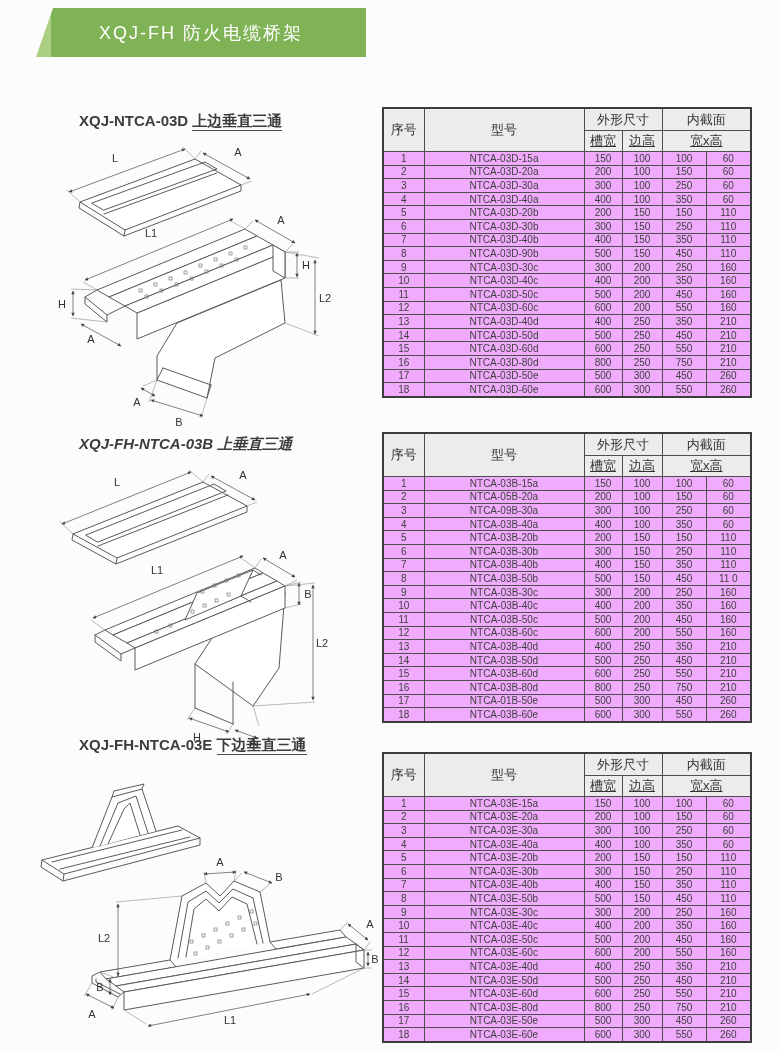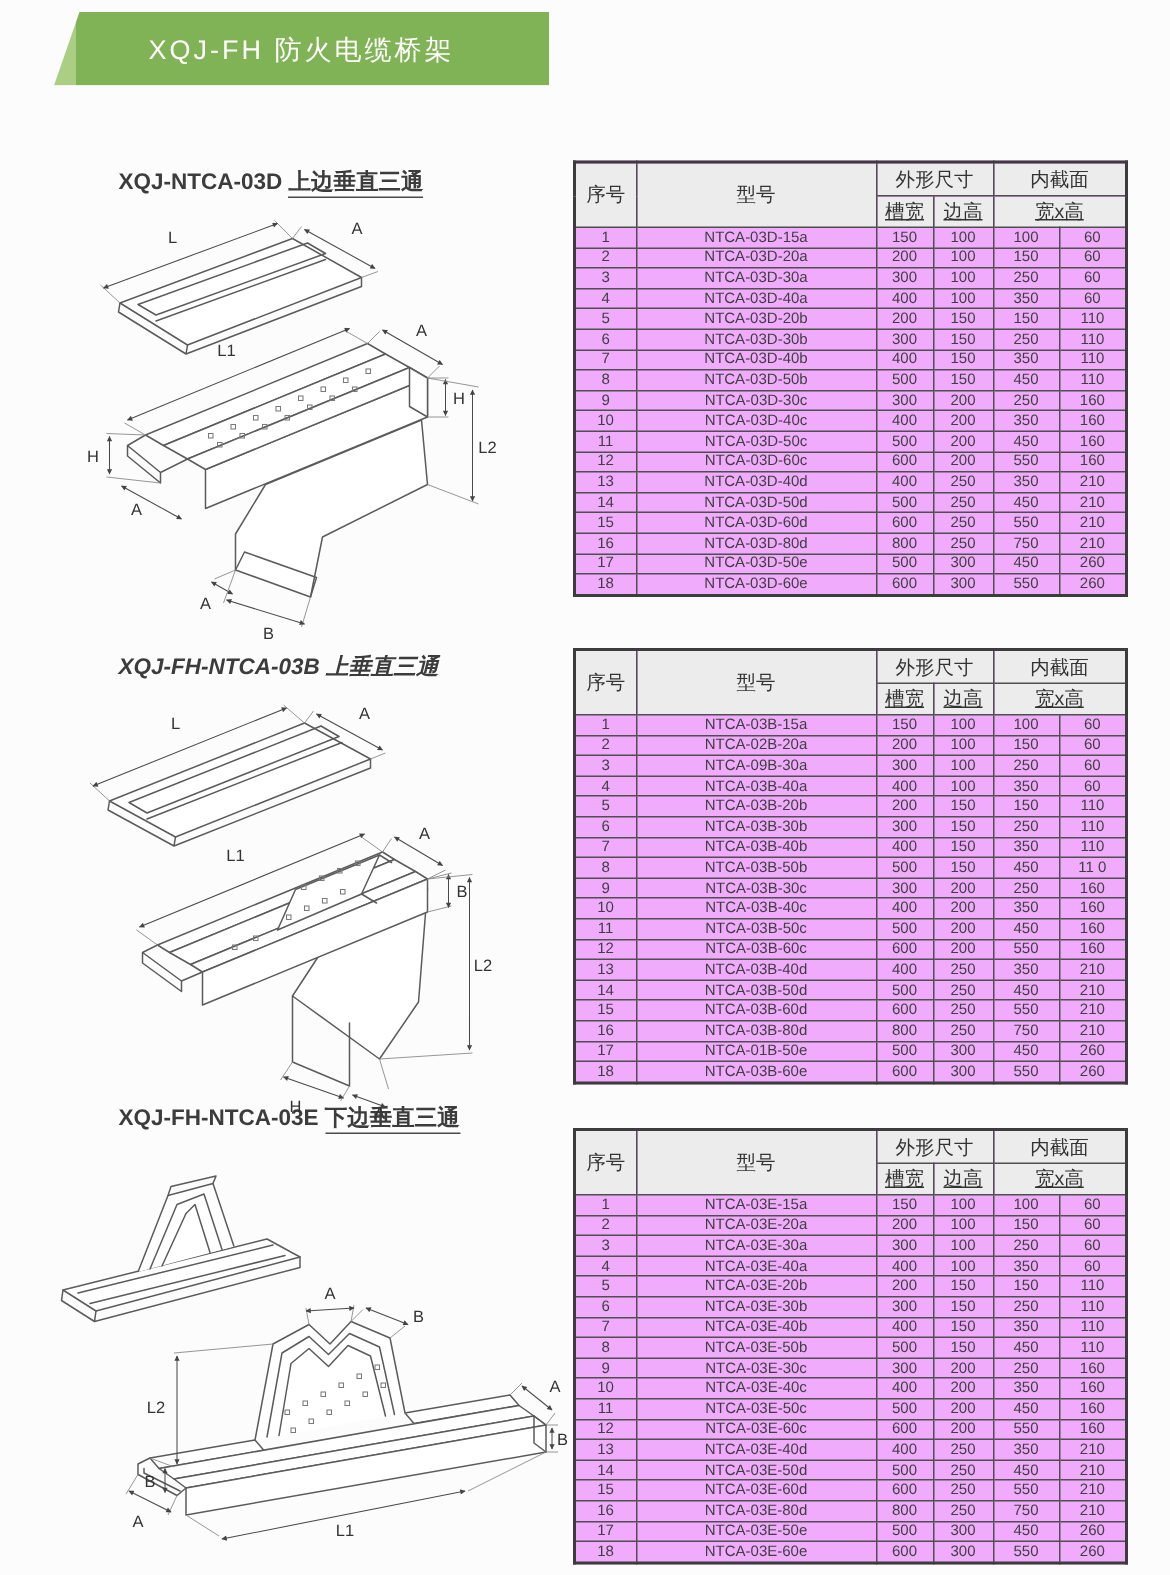--- a/index.html
+++ b/index.html
@@ -372,21 +372,21 @@
       <tr>
         <td>7</td>
         <td>NTCA-03D-40b</td>
         <td>400</td>
         <td>150</td>
         <td>350</td>
         <td>110</td>
       </tr>
       <tr>
         <td>8</td>
-        <td>NTCA-03D-50b</td>
+        <td>NTCA-03D-90b</td>
         <td>500</td>
         <td>150</td>
         <td>450</td>
         <td>110</td>
       </tr>
       <tr>
         <td>9</td>
         <td>NTCA-03D-30c</td>
         <td>300</td>
         <td>200</td>
@@ -494,21 +494,21 @@
       <tr>
         <td>1</td>
         <td>NTCA-03B-15a</td>
         <td>150</td>
         <td>100</td>
         <td>100</td>
         <td>60</td>
       </tr>
       <tr>
         <td>2</td>
-        <td>NTCA-02B-20a</td>
+        <td>NTCA-05B-20a</td>
         <td>200</td>
         <td>100</td>
         <td>150</td>
         <td>60</td>
       </tr>
       <tr>
         <td>3</td>
         <td>NTCA-09B-30a</td>
         <td>300</td>
         <td>100</td>

